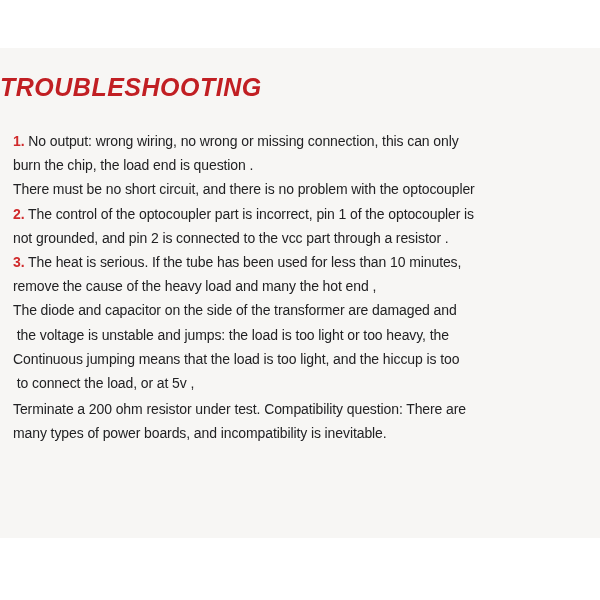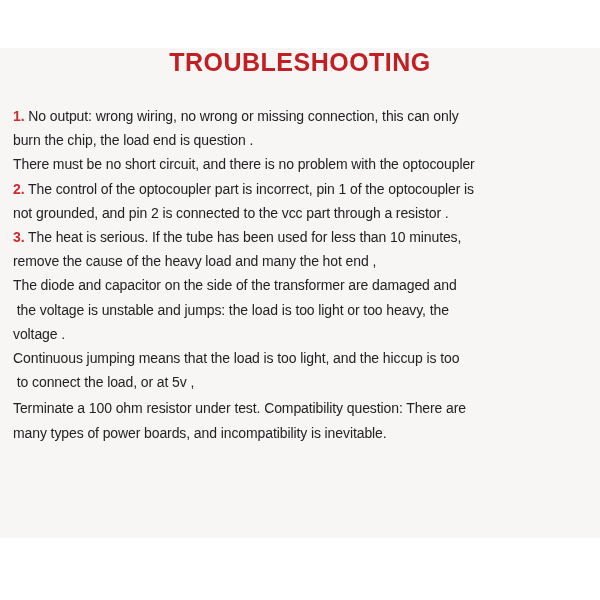--- a/index.html
+++ b/index.html
@@ -19,26 +19,26 @@
   }
   .panel {
     position: absolute;
     top: 48px;
     left: 0;
     width: 600px;
     height: 490px;
     background: #f7f6f4;
   }
   .title {
-    margin-top: 0;
-    text-align: center;
+    margin-top: 25px;
     font-size: 25px;
     font-weight: bold;
     letter-spacing: 0.5px;
     color: #c11f23;
+    font-style: italic;
   }
   .body-text {
     margin: 27px 8px 0 13px;
     font-size: 14px;
     line-height: 24.2px;
     letter-spacing: -0.1px;
     color: #222224;
     overflow: hidden;
   }
   .text-line {
@@ -65,21 +65,20 @@
     <div class="body-text">
       <div class="text-line"><span class="num">1.</span><span> No output: wrong wiring, no wrong or missing connection, this can only</span></div>
       <div class="text-line"><span>burn the chip, the load end is question .</span></div>
       <div class="text-line"><span>There must be no short circuit, and there is no problem with the optocoupler</span></div>
       <div class="text-line"><span class="num">2.</span><span> The control of the optocoupler part is incorrect, pin 1 of the optocoupler is</span></div>
       <div class="text-line"><span>not grounded, and pin 2 is connected to the vcc part through a resistor .</span></div>
       <div class="text-line"><span class="num">3.</span><span> The heat is serious. If the tube has been used for less than 10 minutes,</span></div>
       <div class="text-line"><span>remove the cause of the heavy load and many the hot end ,</span></div>
       <div class="text-line"><span>The diode and capacitor on the side of the transformer are damaged and</span></div>
       <div class="text-line"><span> the voltage is unstable and jumps: the load is too light or too heavy, the</span></div>
-      <div class="text-line"><span>voltage .</span></div>
       <div class="text-line"><span>Continuous jumping means that the load is too light, and the hiccup is too</span></div>
       <div class="text-line"><span> to connect the load, or at 5v ,</span></div>
-      <div class="text-line gap-before"><span>Terminate a 100 ohm resistor under test. Compatibility question: There are</span></div>
+      <div class="text-line gap-before"><span>Terminate a 200 ohm resistor under test. Compatibility question: There are</span></div>
       <div class="text-line"><span>many types of power boards, and incompatibility is inevitable.</span></div>
     </div>
 
   </div>
 </div>
 
 </body></html>

